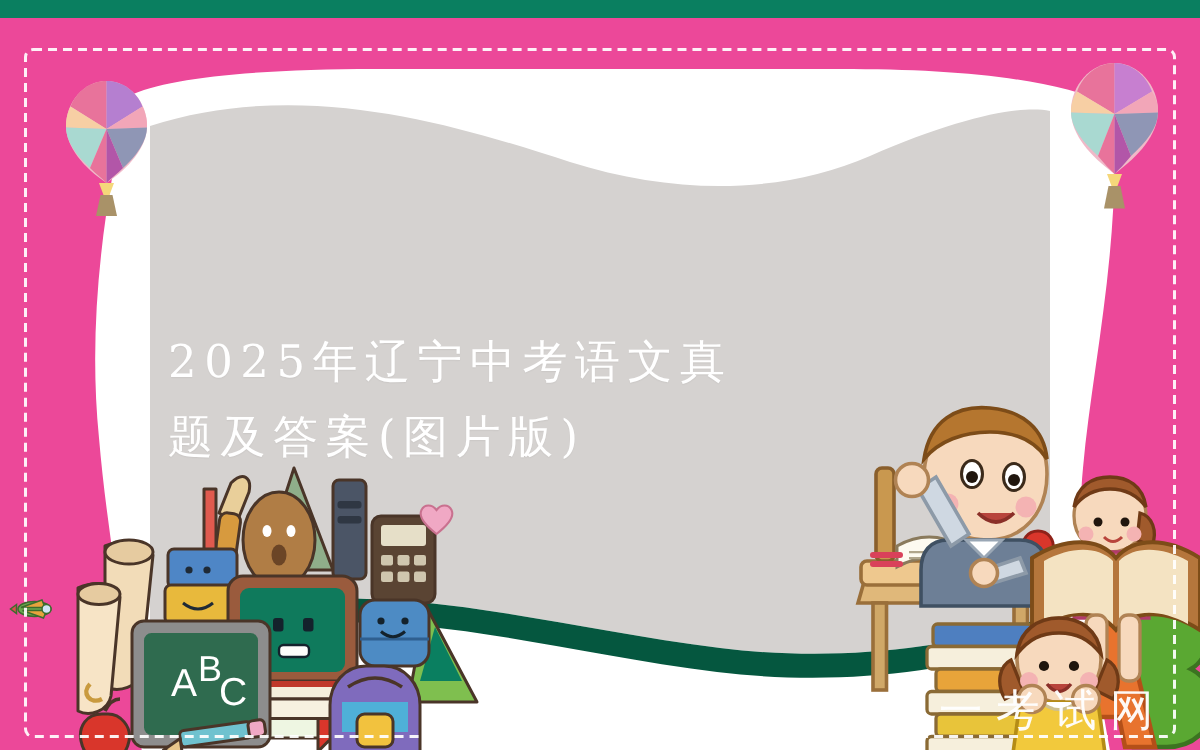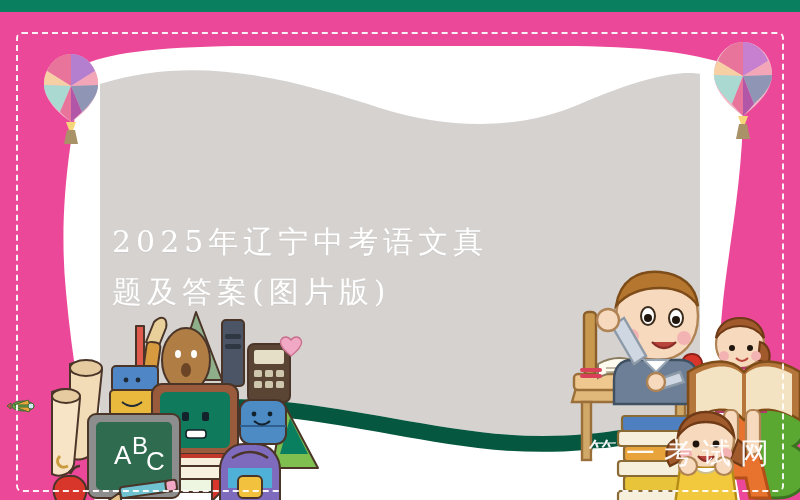--- a/index.html
+++ b/index.html
@@ -36,21 +36,21 @@
     font-family:"DejaVu Serif", serif;
     font-size:30px;
     line-height:50px;
     letter-spacing:5px;
     white-space:pre-line;
     text-shadow:0 1px 1px rgba(0,0,0,.05);
   }
 
   
   .watermark{
-    position:absolute;right:22px;bottom:38px;z-index:28;
+    position:absolute;right:22px;bottom:18px;z-index:28;
     color:#ffffff;
     font-family:Liberation Serif, serif;
     font-size:29px;
     letter-spacing:9px;
     opacity:.96;
   }
 
   
   .balloon{position:absolute;z-index:12;}
   .balloon.left{left:42px;top:40px;width:58px;height:96px;}

